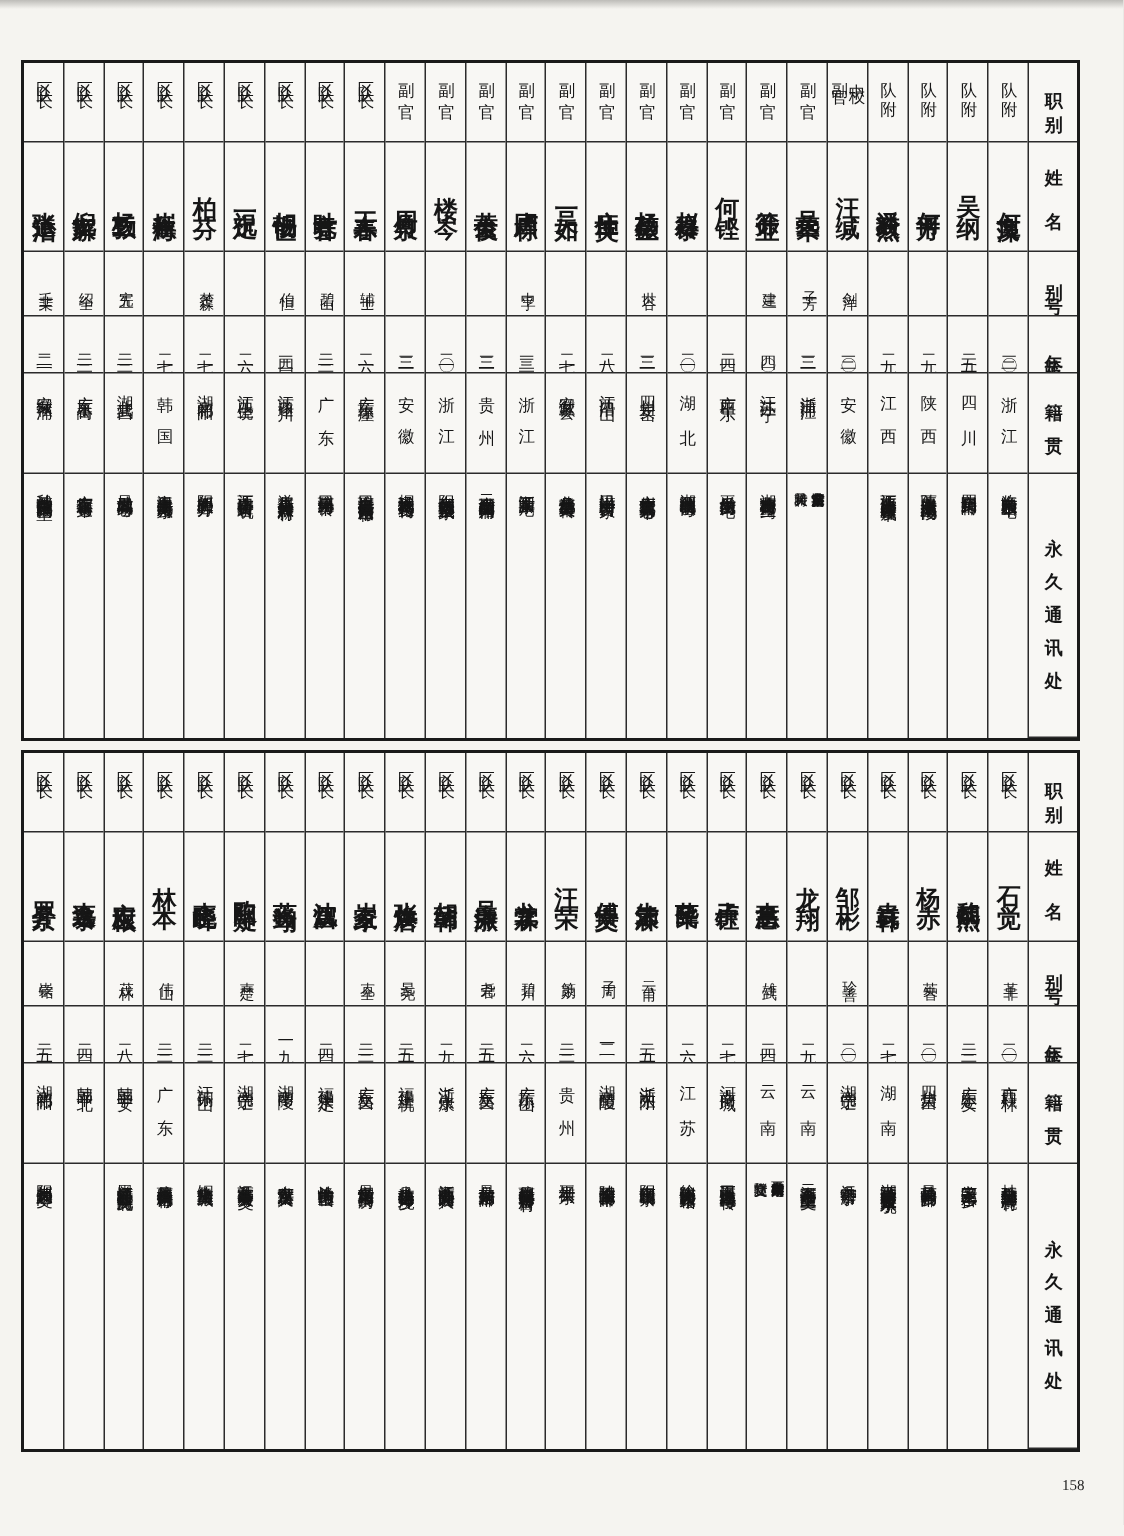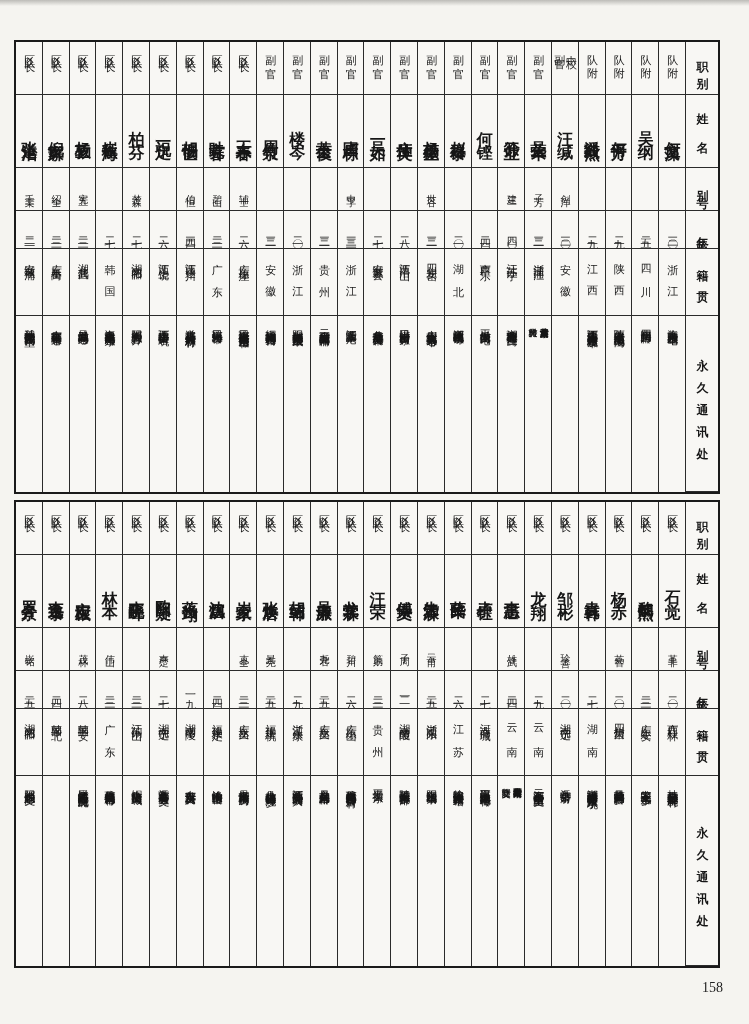--- a/index.html
+++ b/index.html
@@ -34,21 +34,21 @@
   
   .hcell{border-bottom:1px solid #2b2b2b;display:flex;justify-content:center;align-items:center;overflow:hidden;}
   .htxt{writing-mode:vertical-rl;text-orientation:upright;font-size:12px;font-weight:bold;}
   .h-role{letter-spacing:16px;}
   .h-name{letter-spacing:28px;}
   .h-alias{letter-spacing:9px;}
   .h-age{letter-spacing:4px;}
   .h-native{letter-spacing:22px;}
   .h-addr{letter-spacing:22px;}
   .pageno{position:absolute;right:26px;bottom:28px;font-family:"Liberation Serif",serif;
-          font-size:14px;color:#222;text-align:right;}
+          font-size:10px;color:#222;text-align:right;}
 </style>
 </head>
 <body>
 
 <div class="page">
   <div class="scan-edge"></div>
 
   <div class="dtable t-top">
 
   <div class="col">

